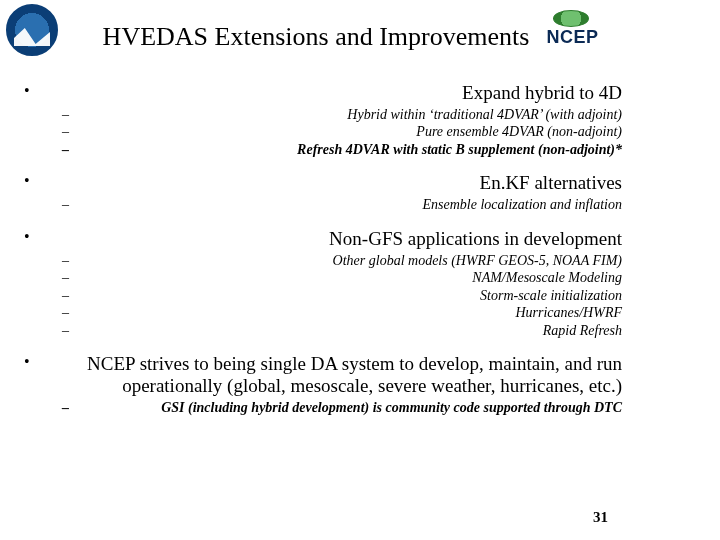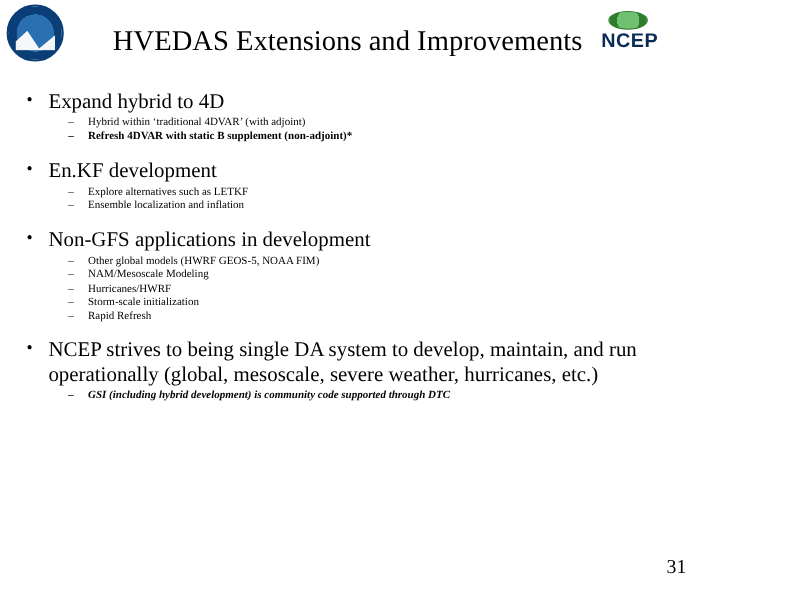--- a/index.html
+++ b/index.html
@@ -43,20 +43,21 @@
     padding-top: 22px;
     font-weight: 400;
   }
   .body {
     padding: 18px 10px 0 10px;
   }
   ul.top {
     list-style: none;
     margin: 0;
     padding: 0;
+    text-align: right;
   }
   ul.top > li {
     margin-bottom: 14px;
     padding-left: 34px;
     position: relative;
   }
   ul.top > li::before {
     content: "•";
     position: absolute;
     left: 14px;
@@ -68,36 +69,38 @@
     line-height: 1.15;
   }
   ul.sub {
     list-style: none;
     margin: 2px 0 0 0;
     padding: 0;
   }
   ul.sub > li {
     position: relative;
     padding-left: 36px;
-    font-size: 10px;
+    font-size: 14px;
     line-height: 1.25;
+    font-style: italic;
   }
   ul.sub > li::before {
     content: "–";
     position: absolute;
     left: 18px;
     top: 0;
   }
   .bold { font-weight: bold; }
   .italic { font-style: italic; }
   .page-num {
     position: absolute;
-    right: 8px;
+    right: 24px;
     bottom: 14px;
-    font-size: 18px;
+    font-size: 15px;
+    font-weight: bold;
   }
   
   .noaa-circle {
     width: 52px; height: 52px; border-radius: 50%;
     background: radial-gradient(circle at 50% 50%, #2a6fb0 0 50%, #0b3e76 50% 100%);
     position: relative;
     border: 2px solid #0b3e76;
     box-sizing: border-box;
   }
   .noaa-swoop {
@@ -146,37 +149,37 @@
       <div class="ncep-text">NCEP</div>
     </div>
   </div>
 
   <div class="body">
     <ul class="top">
       <li>
         <span class="l1">Expand hybrid to 4D</span>
         <ul class="sub">
           <li>Hybrid within ‘traditional 4DVAR’ (with adjoint)</li>
+          <li>Pure ensemble 4DVAR (non-adjoint)</li>
           <li class="bold">Refresh 4DVAR with static B supplement (non-adjoint)*</li>
         </ul>
       </li>
       <li>
-        <span class="l1">En.KF development</span>
+        <span class="l1">En.KF alternatives</span>
         <ul class="sub">
-          <li>Explore alternatives such as LETKF</li>
           <li>Ensemble localization and inflation</li>
         </ul>
       </li>
       <li>
         <span class="l1">Non-GFS applications in development</span>
         <ul class="sub">
           <li>Other global models (HWRF GEOS-5, NOAA FIM)</li>
           <li>NAM/Mesoscale Modeling</li>
+          <li>Storm-scale initialization</li>
           <li>Hurricanes/HWRF</li>
-          <li>Storm-scale initialization</li>
           <li>Rapid Refresh</li>
         </ul>
       </li>
       <li>
         <span class="l1">NCEP strives to being single DA system to develop, maintain, and run operationally (global, mesoscale, severe weather, hurricanes, etc.)</span>
         <ul class="sub">
           <li class="bold italic">GSI (including hybrid development) is community code supported through DTC</li>
         </ul>
       </li>
     </ul>

